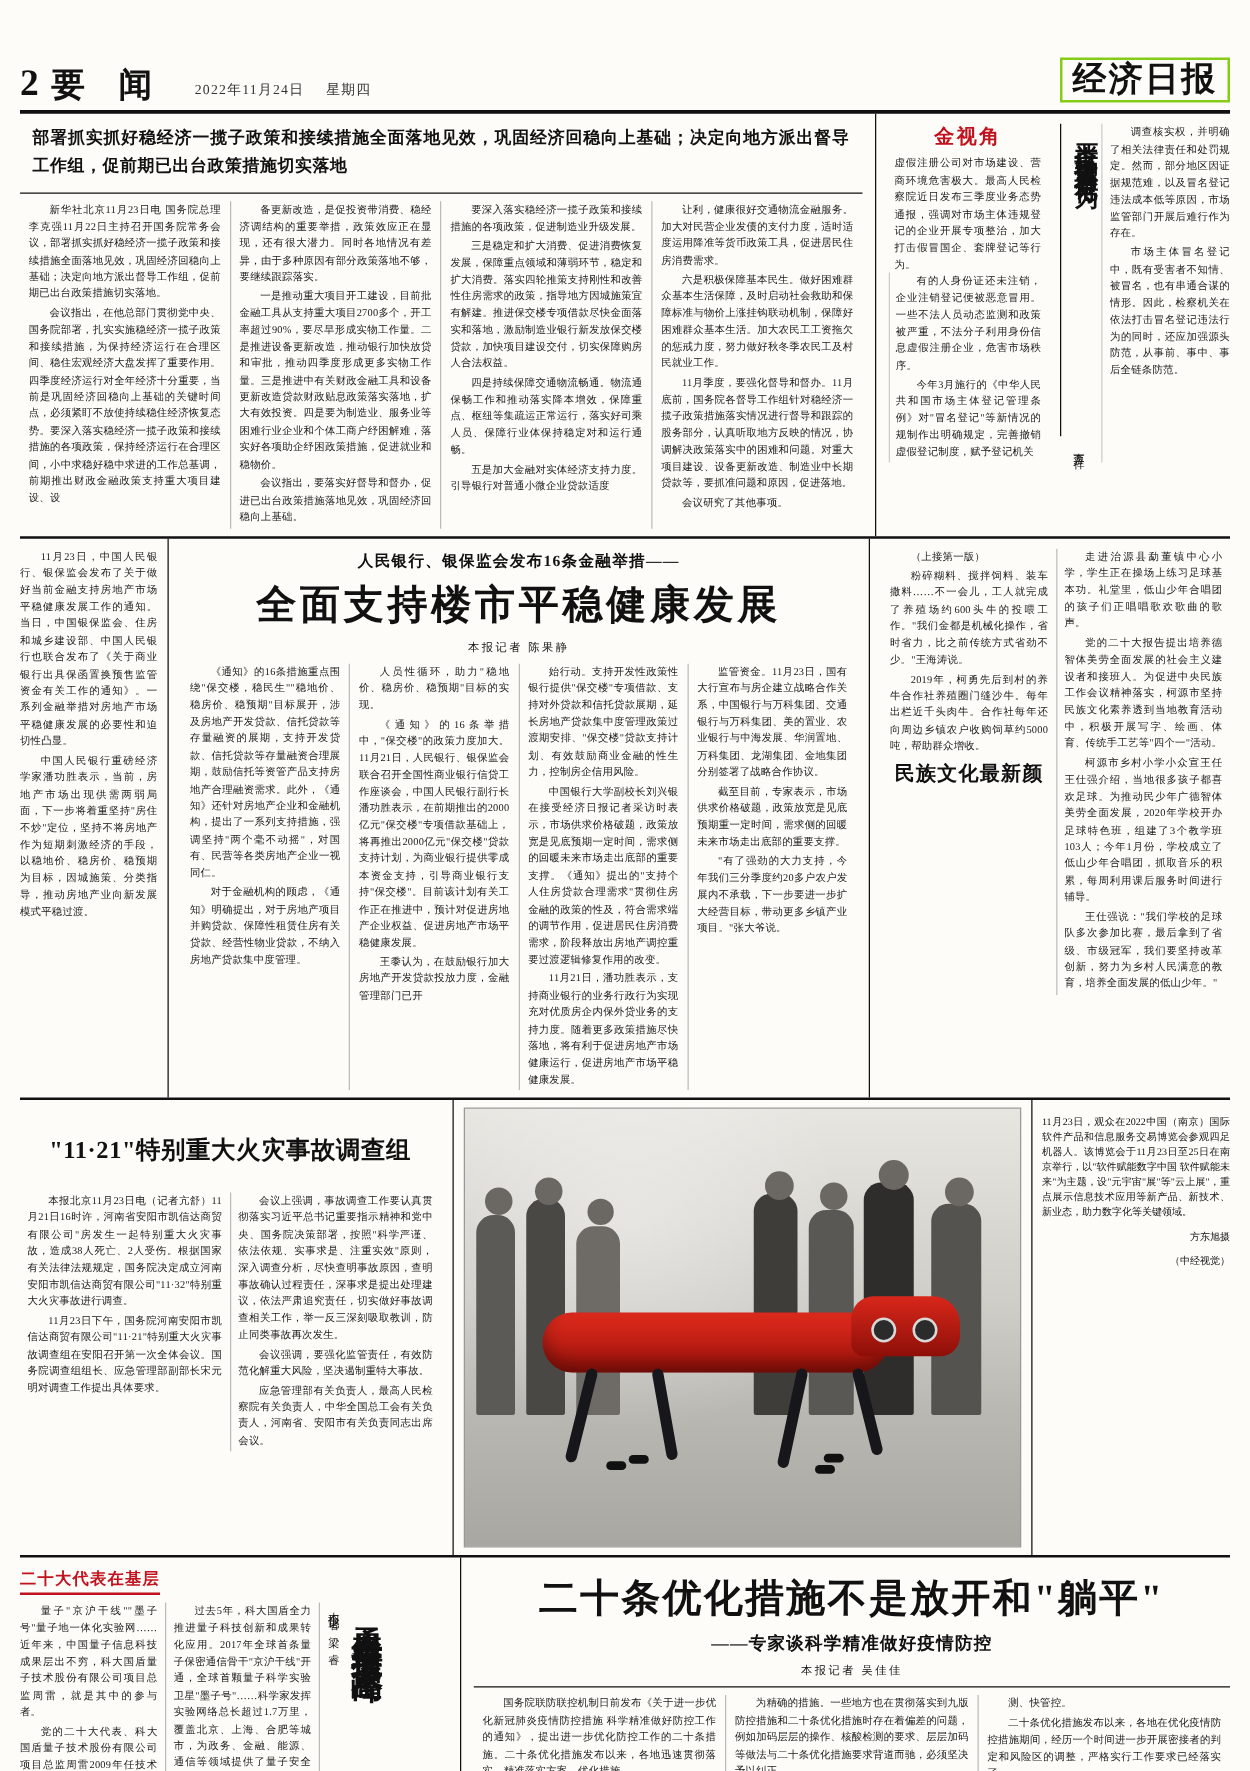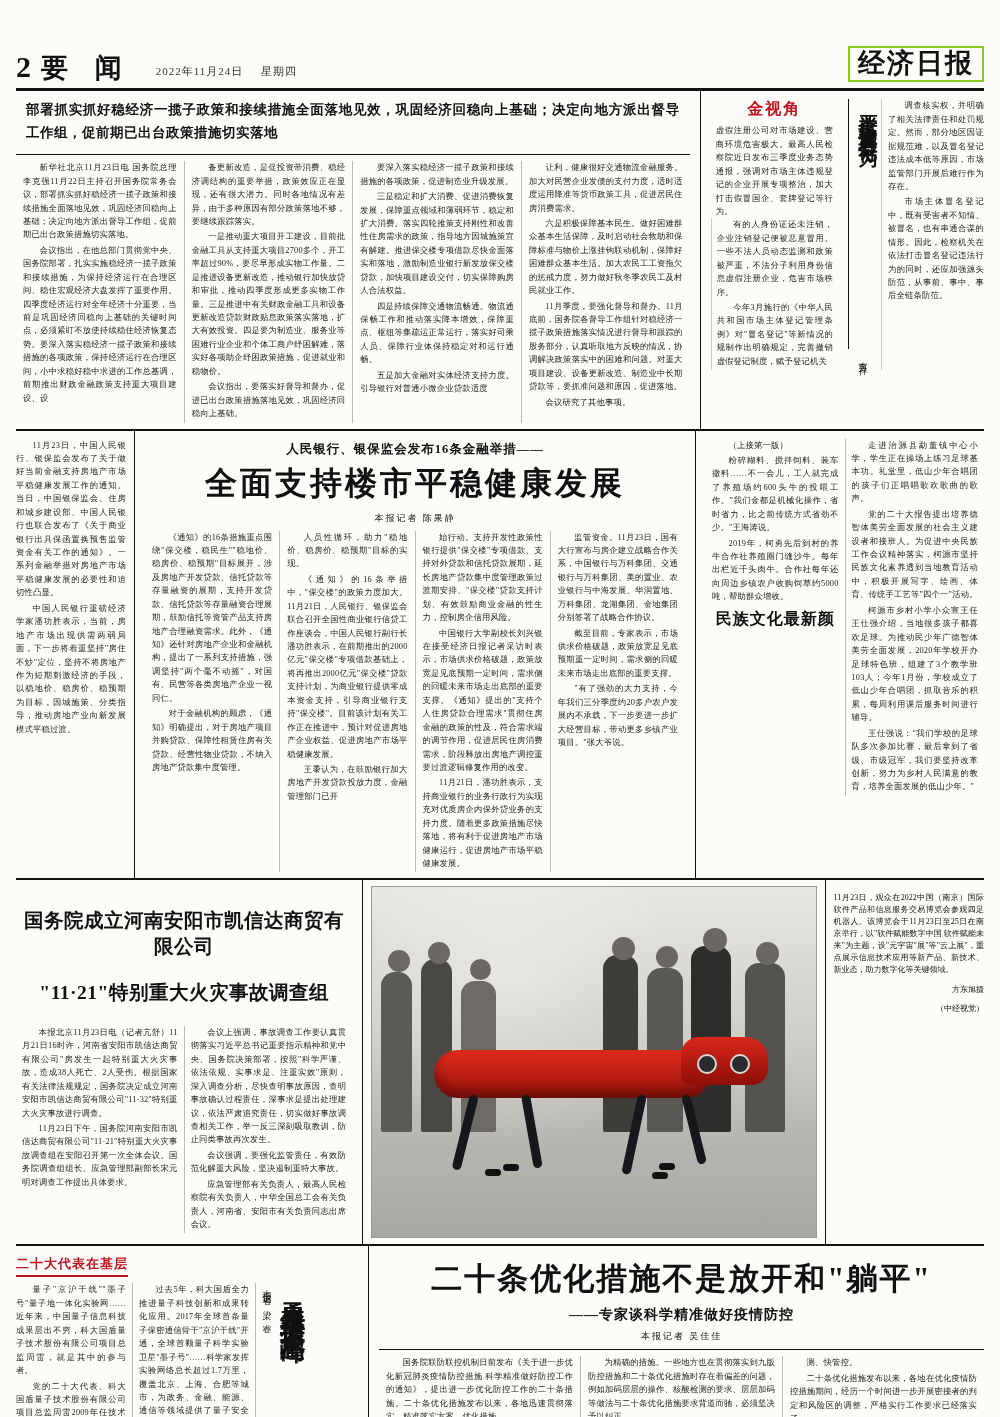--- a/index.html
+++ b/index.html
@@ -224,21 +224,20 @@
             <p>柯源市乡村小学小众宣王任王仕强介绍，当地很多孩子都喜欢足球。为推动民少年广德智体美劳全面发展，2020年学校开办足球特色班，组建了3个教学班103人；今年1月份，学校成立了低山少年合唱团，抓取音乐的积累，每周利用课后服务时间进行辅导。</p>
             <p>王仕强说："我们学校的足球队多次参加比赛，最后拿到了省级、市级冠军，我们要坚持改革创新，努力为乡村人民满意的教育，培养全面发展的低山少年。"</p>
           </div>
       </div>
     </div>
   </div>
 
   <div class="block3">
     <div class="b3-left">
       <div class="headline3">
-          <p style="text-indent: 0px;">国务院成立河南安阳市凯信达商贸有限公司</p>
           <p style="text-indent: 0px;">"11·21"特别重大火灾事故调查组</p>
         </div>
       <div class="cols2">
         <div class="col-text">
             <p>本报北京11月23日电（记者亢舒）11月21日16时许，河南省安阳市凯信达商贸有限公司"房发生一起特别重大火灾事故，造成38人死亡、2人受伤。根据国家有关法律法规规定，国务院决定成立河南安阳市凯信达商贸有限公司"11·32"特别重大火灾事故进行调查。</p>
             <p>11月23日下午，国务院河南安阳市凯信达商贸有限公司"11·21"特别重大火灾事故调查组在安阳召开第一次全体会议。国务院调查组组长、应急管理部副部长宋元明对调查工作提出具体要求。</p>
           </div>
         <div class="col-text">
             <p>会议上强调，事故调查工作要认真贯彻落实习近平总书记重要指示精神和党中央、国务院决策部署，按照"科学严谨、依法依规、实事求是、注重实效"原则，深入调查分析，尽快查明事故原因，查明事故确认过程责任，深事求是提出处理建议，依法严肃追究责任，切实做好事故调查相关工作，举一反三深刻吸取教训，防止同类事故再次发生。</p>
             <p>会议强调，要强化监管责任，有效防范化解重大风险，坚决遏制重特大事故。</p>

